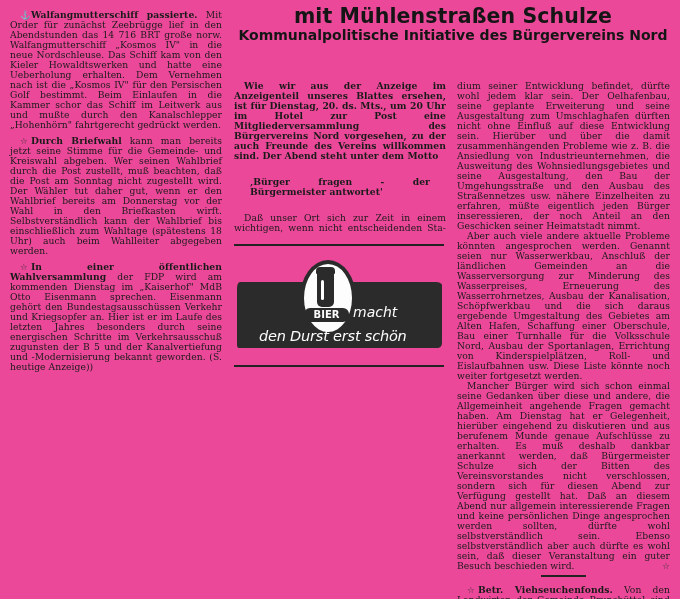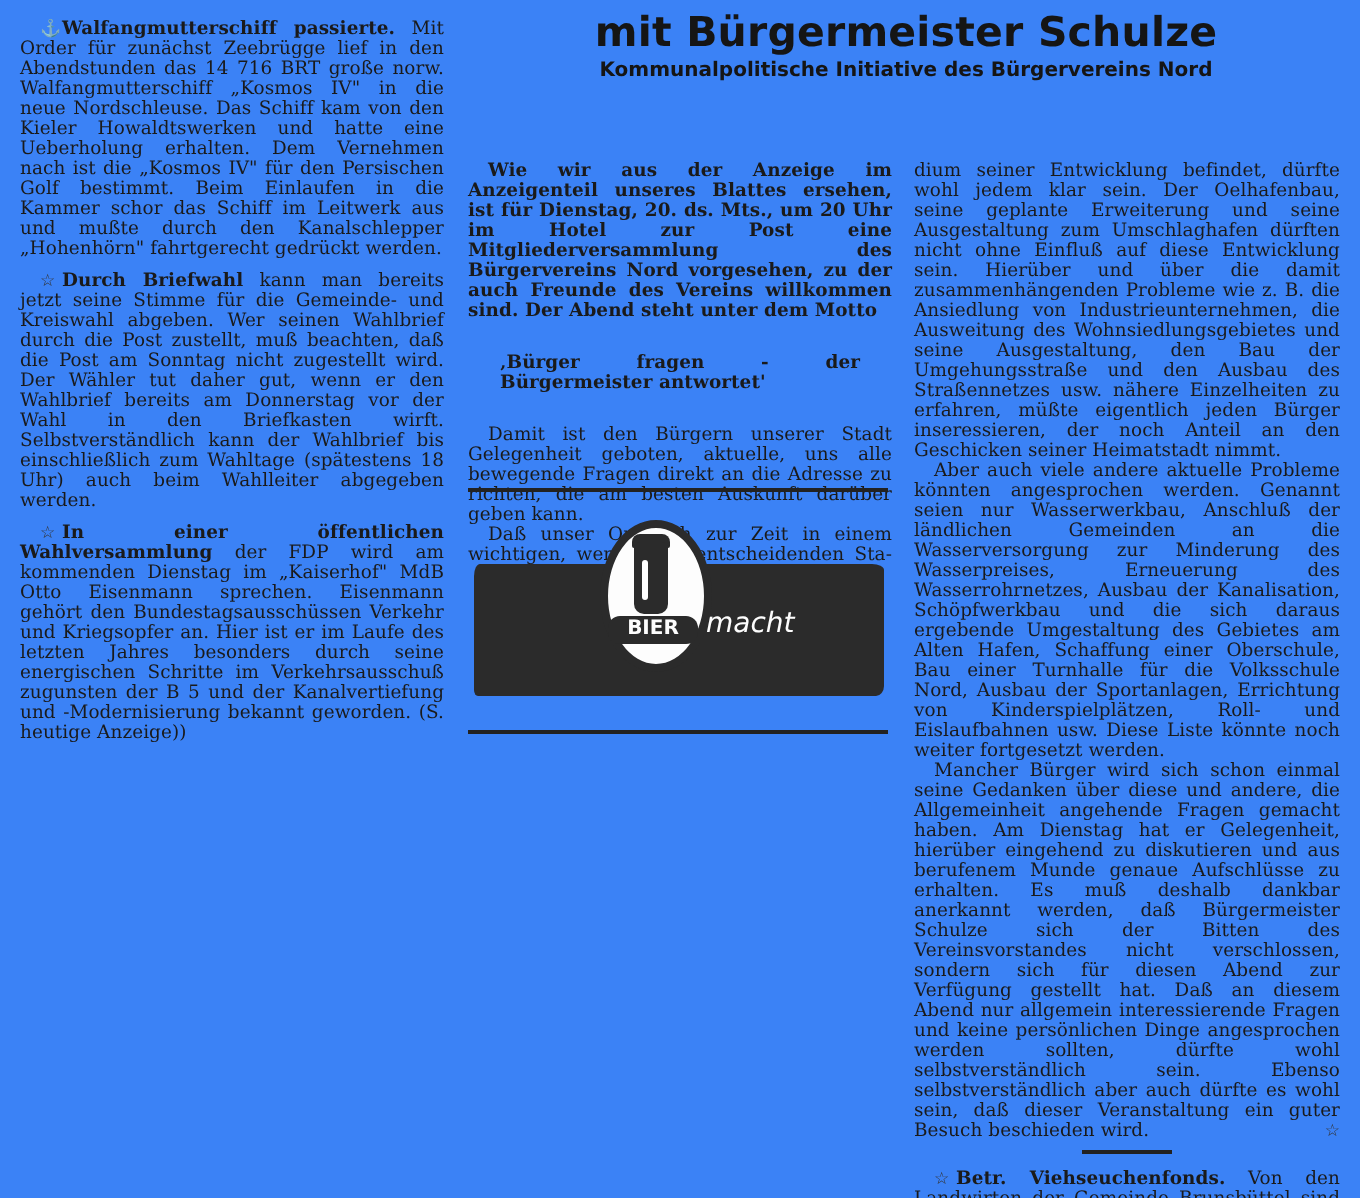--- a/index.html
+++ b/index.html
@@ -1,28 +1,28 @@
 <!DOCTYPE html>
 <html><head>
   <meta charset="utf-8">
   <style>
     html, body { margin: 0; padding: 0; background: #ffffff; }
     body { width: 680px; height: 599px; overflow: hidden; position: relative; color: #1a1a1a; }
-    .page { position: absolute; inset: 0; background: #3b82f6; }
+    .page { position: absolute; inset: 0; background: #ec4899; }
     .col { position: absolute; font-family: "DejaVu Serif", "Liberation Serif", serif; font-size: 9.2px; line-height: 10px; text-align: justify; letter-spacing: 0.05px; }
     .col p { margin: 0 0 6px 0; text-indent: 10px; hyphens: manual; }
     .col p.noindent { text-indent: 0; }
     .lead { font-weight: bold; }
     .bullet { display: inline-block; width: 11px; font-size: 8.5px; text-indent: 0; color: #333; }
     #left { left: 10px; top: 10px; width: 212px; }
     #center { left: 234px; top: 81px; width: 212px; }
     #right { left: 457px; top: 81px; width: 213px; }
     .headline { position: absolute; left: 233px; top: 6px; width: 440px; text-align: center; font-family: "DejaVu Sans", "Liberation Sans", sans-serif; font-weight: bold; color: #151515; }
     .headline .h1 { font-size: 20.5px; line-height: 21px; letter-spacing: 0.1px; }
-    .headline .h2 { font-size: 10px; line-height: 13px; margin-top: 2px; }
+    .headline .h2 { font-size: 14px; line-height: 13px; margin-top: 2px; }
     .intro { font-weight: bold; }
     .intro p { text-indent: 10px; margin: 0; }
     .motto { font-weight: bold; text-indent: 0 !important; }
     .rule { position: absolute; height: 2px; background: #222; }
     .ad { position: absolute; left: 237px; top: 254px; width: 217px; height: 102px; text-decoration: underline; }
     .ad-band { position: absolute; left: 0; top: 28px; width: 205px; height: 66px; background: #2b2b2b; border-radius: 3px 6px 4px 2px / 6px 3px 5px 3px; }
     .ad-oval { position: absolute; left: 63px; top: 6px; width: 48px; height: 68px; background: #fdfdfd; border: 4px solid #2b2b2b; border-radius: 50%; }
     .ad-glass { position: absolute; left: 80px; top: 17px; width: 17px; height: 36px; background: #2b2b2b; border-radius: 3px 3px 5px 5px; }
     .ad-foam { position: absolute; left: 79px; top: 13px; width: 19px; height: 7px; background: #2b2b2b; border-radius: 4px 4px 1px 1px; }
     .ad-glass-hl { position: absolute; left: 84px; top: 26px; width: 3px; height: 20px; background: #fdfdfd; border-radius: 2px; }
@@ -43,42 +43,42 @@
     </p>
     <p>
       <span class="bullet">☆</span><span class="lead">Durch Briefwahl</span><span> kann man bereits jetzt seine Stimme für die Gemeinde- und Kreiswahl abgeben. Wer seinen Wahlbrief durch die Post zustellt, muß beachten, daß die Post am Sonntag nicht zugestellt wird. Der Wähler tut daher gut, wenn er den Wahlbrief bereits am Donnerstag vor der Wahl in den Briefkasten wirft. Selbstverständlich kann der Wahlbrief bis einschließlich zum Wahltage (spätestens 18 Uhr) auch beim Wahlleiter abgegeben werden.</span>
     </p>
     <p>
       <span class="bullet">☆</span><span class="lead">In einer öffentlichen Wahlversammlung</span><span> der FDP wird am kommenden Dienstag im „Kaiserhof" MdB Otto Eisenmann sprechen. Eisenmann gehört den Bundestagsausschüssen Verkehr und Kriegsopfer an. Hier ist er im Laufe des letzten Jahres besonders durch seine energischen Schritte im Verkehrsausschuß zugunsten der B 5 und der Kanalvertiefung und -Modernisierung bekannt geworden. (S. heutige Anzeige))</span>
     </p>
   </div>
 
   <div class="headline">
-    <div class="h1">mit Bürgermeister Schulze</div>
+    <div class="h1">mit Mühlenstraßen Schulze</div>
     <div class="h2">Kommunalpolitische Initiative des Bürgervereins Nord</div>
   </div>
 
   <div id="center" class="col">
     <div class="intro">
       <p>Wie wir aus der Anzeige im Anzeigenteil unseres Blattes ersehen, ist für Dienstag, 20. ds. Mts., um 20 Uhr im Hotel zur Post eine Mitgliederversammlung des Bürgervereins Nord vorgesehen, zu der auch Freunde des Vereins willkommen sind. Der Abend steht unter dem Motto</p>
     </div>
     <p class="motto" style="margin:16px;">‚Bürger fragen - der Bürgermeister antwortet'</p>
-    <p style="margin:0;">Damit ist den Bürgern unserer Stadt Gelegenheit geboten, aktuelle, uns alle bewegende Fragen direkt an die Adresse zu richten, die am besten Auskunft darüber geben kann.</p>
     <p style="margin:0; text-align-last: justify;">Daß unser Ort sich zur Zeit in einem wichtigen, wenn nicht entscheidenden Sta-</p>
   </div>
 
   <div class="rule" style="left:234px; top:244px; width:210px;"></div>
   <div class="ad">
     <div class="ad-band"></div>
     <div class="ad-oval"></div>
     <div class="ad-foam"></div>
     <div class="ad-glass"></div>
     <div class="ad-glass-hl"></div>
     <div class="ad-bier">BIER</div>
     <div class="ad-macht">macht</div>
+    <div class="ad-durst">den Durst erst schön</div>
   </div>
   <div class="rule" style="left:234px; top:365px; width:210px;"></div>
 
   <div id="right" class="col">
     <p class="noindent" style="margin:0;">dium seiner Entwicklung befindet, dürfte wohl jedem klar sein. Der Oelhafenbau, seine geplante Erweiterung und seine Ausgestaltung zum Umschlaghafen dürften nicht ohne Einfluß auf diese Entwicklung sein. Hierüber und über die damit zusammenhängenden Probleme wie z. B. die Ansiedlung von Industrieunternehmen, die Ausweitung des Wohnsiedlungsgebietes und seine Ausgestaltung, den Bau der Umgehungsstraße und den Ausbau des Straßennetzes usw. nähere Einzelheiten zu erfahren, müßte eigentlich jeden Bürger inseressieren, der noch Anteil an den Geschicken seiner Heimatstadt nimmt.</p>
     <p style="margin:0;">Aber auch viele andere aktuelle Probleme könnten angesprochen werden. Genannt seien nur Wasserwerkbau, Anschluß der ländlichen Gemeinden an die Wasserversorgung zur Minderung des Wasserpreises, Erneuerung des Wasserrohrnetzes, Ausbau der Kanalisation, Schöpfwerkbau und die sich daraus ergebende Umgestaltung des Gebietes am Alten Hafen, Schaffung einer Oberschule, Bau einer Turnhalle für die Volksschule Nord, Ausbau der Sportanlagen, Errichtung von Kinderspielplätzen, Roll- und Eislaufbahnen usw. Diese Liste könnte noch weiter fortgesetzt werden.</p>
     <p style="margin:0;"><span>Mancher Bürger wird sich schon einmal seine Gedanken über diese und andere, die Allgemeinheit angehende Fragen gemacht haben. Am Dienstag hat er Gelegenheit, hierüber eingehend zu diskutieren und aus berufenem Munde genaue Aufschlüsse zu erhalten. Es muß deshalb dankbar anerkannt werden, daß Bürgermeister Schulze sich der Bitten des Vereinsvorstandes nicht verschlossen, sondern sich für diesen Abend zur Verfügung gestellt hat. Daß an diesem Abend nur allgemein interessierende Fragen und keine persönlichen Dinge angesprochen werden sollten, dürfte wohl selbstverständlich sein. Ebenso selbstverständlich aber auch dürfte es wohl sein, daß dieser Veranstaltung ein guter Besuch beschieden wird.</span> <span class="star-end">☆</span></p>
     <div class="short-rule"></div>
     <p>
       <span class="bullet">☆</span><span class="lead">Betr. Viehseuchenfonds.</span><span> Von den Landwirten der Gemeinde Brunsbüttel sind 667 DM für Rinder und Schweine zum Viehseuchenfonds zu zahlen. In Mühlenstraßen müssen die Bauern, wie eine jetzt durchgeführte Erhebung ergab, für den gleichen Zweck 857 DM aufbringen.</span>

